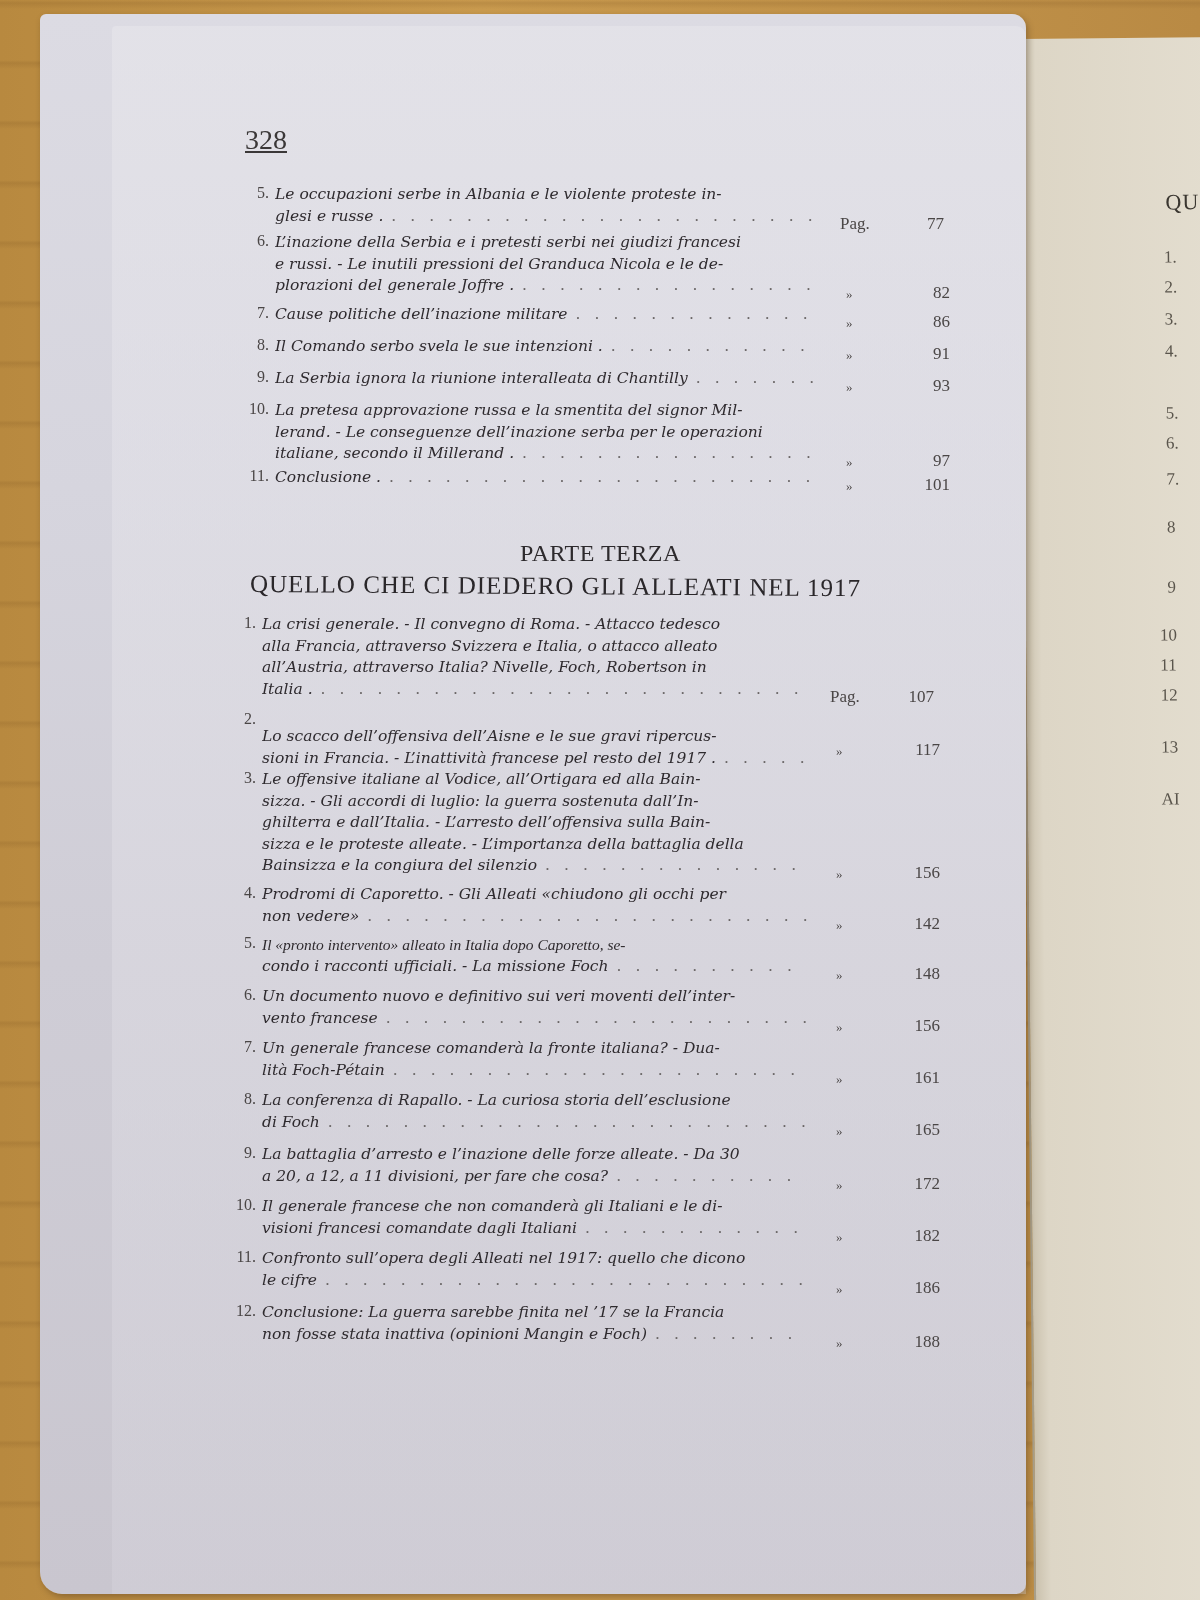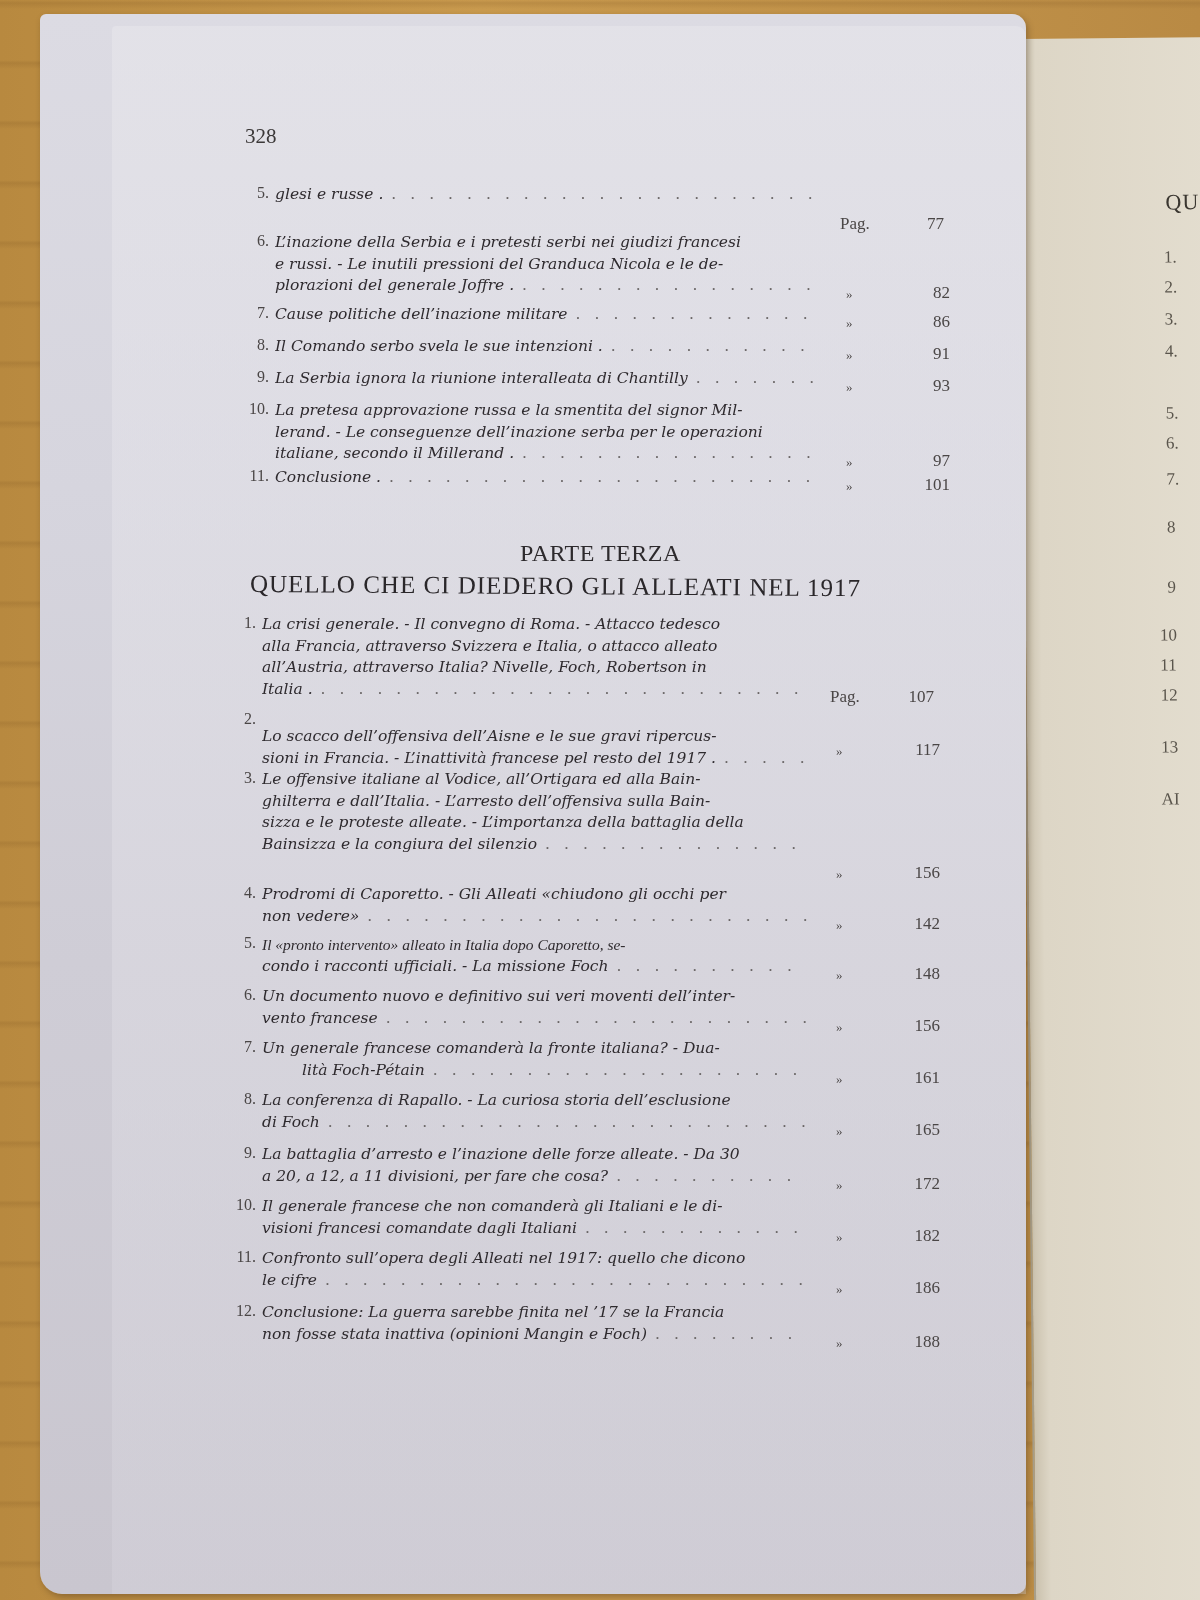--- a/index.html
+++ b/index.html
@@ -33,21 +33,21 @@
   }
   .page-inner-edge {
     position:absolute; left:72px; top:12px; right:0; bottom:0;
     background: linear-gradient(180deg, rgba(232,231,236,0.55), rgba(220,218,226,0.3));
     border-radius: 4px 10px 0 0;
   }
   .text {
     position:absolute; color:#2f2c30;
   }
   .page-number {
-    left:245px; top:124px; font-size:21px; font-family:"Liberation Serif", serif; color:#3b3838;
+    left:245px; top:124px; font-size:28px; font-family:"Liberation Serif", serif; color:#3b3838;text-decoration:underline;
   }
   .toc-entry { position:absolute; width:660px; }
   .toc-entry .num {
     position:absolute; right:calc(100% + 6px); top:0; font-style:normal;
     font-family:"Liberation Serif", serif; font-size:16px; color:#4a4646;
     white-space:nowrap;
   }
   .toc-entry .title {
     font-style:italic; font-family:"DejaVu Serif", serif; font-size:15.5px;
     line-height:21.5px; color:#2e2a2e; text-align:justify;
@@ -94,20 +94,21 @@
 <div class="page">
   <div class="page-inner-edge"></div>
 </div>
 
 <div class="text page-number">328</div>
 
 <div id="toc-root">
     <div class="toc-entry" style="left: 275px; top: 184px; width: 545px;">
       <span class="num">5.</span>
       <div class="title">
+        <div style="white-space: nowrap; overflow: hidden;">Le occupazioni serbe in Albania e le violente proteste in-</div>
         <div style="white-space: nowrap; overflow: hidden; display: flex;">
           <span>glesi e russe .</span>
           <span style="flex: 1 1 0%; overflow: hidden; font-style: normal; color: rgb(106, 102, 102); padding-left: 8px; letter-spacing: 14px;">............................................................</span>
         </div>
       </div>
       <div class="ref" style="left: 565px; top: 29.5px;"><span class="pag" style="display: inline-block; width: 52px;">Pag.</span><span class="pnum">77</span></div>
     </div>
     <div class="toc-entry" style="left: 275px; top: 232px; width: 545px;">
       <span class="num">6.</span>
       <div class="title">
@@ -193,20 +194,21 @@
           <span>sioni in Francia. - L’inattività francese pel resto del 1917 .</span>
           <span style="flex: 1 1 0%; overflow: hidden; font-style: normal; color: rgb(106, 102, 102); padding-left: 8px; letter-spacing: 14px;">............................................................</span>
         </div>
       </div>
       <div class="ref" style="left: 568px; top: 29.5px;"><span class="ditto">»</span><span class="pnum">117</span></div>
     </div>
     <div class="toc-entry" style="left: 262px; top: 769px; width: 545px;">
       <span class="num">3.</span>
       <div class="title">
         <div style="white-space: nowrap; overflow: hidden;">Le offensive italiane al Vodice, all’Ortigara ed alla Bain-</div>
+        <div style="white-space: nowrap; overflow: hidden;">sizza. - Gli accordi di luglio: la guerra sostenuta dall’In-</div>
         <div style="white-space: nowrap; overflow: hidden;">ghilterra e dall’Italia. - L’arresto dell’offensiva sulla Bain-</div>
         <div style="white-space: nowrap; overflow: hidden;">sizza e le proteste alleate. - L’importanza della battaglia della</div>
         <div style="white-space: nowrap; overflow: hidden; display: flex;">
           <span>Bainsizza e la congiura del silenzio</span>
           <span style="flex: 1 1 0%; overflow: hidden; font-style: normal; color: rgb(106, 102, 102); padding-left: 8px; letter-spacing: 14px;">............................................................</span>
         </div>
       </div>
       <div class="ref" style="left: 568px; top: 94px;"><span class="ditto">»</span><span class="pnum">156</span></div>
     </div>
     <div class="toc-entry" style="left: 262px; top: 884px; width: 545px;">
@@ -239,21 +241,21 @@
           <span>vento francese</span>
           <span style="flex: 1 1 0%; overflow: hidden; font-style: normal; color: rgb(106, 102, 102); padding-left: 8px; letter-spacing: 14px;">............................................................</span>
         </div>
       </div>
       <div class="ref" style="left: 568px; top: 29.5px;"><span class="ditto">»</span><span class="pnum">156</span></div>
     </div>
     <div class="toc-entry" style="left: 262px; top: 1038px; width: 545px;">
       <span class="num">7.</span>
       <div class="title">
         <div style="white-space: nowrap; overflow: hidden;">Un generale francese comanderà la fronte italiana? - Dua-</div>
-        <div style="white-space: nowrap; overflow: hidden; display: flex; margin-left: 40px;">
+        <div style="white-space: nowrap; overflow: hidden; display: flex;">
           <span>lità Foch-Pétain</span>
           <span style="flex: 1 1 0%; overflow: hidden; font-style: normal; color: rgb(106, 102, 102); padding-left: 8px; letter-spacing: 14px;">............................................................</span>
         </div>
       </div>
       <div class="ref" style="left: 568px; top: 29.5px;"><span class="ditto">»</span><span class="pnum">161</span></div>
     </div>
     <div class="toc-entry" style="left: 262px; top: 1090px; width: 545px;">
       <span class="num">8.</span>
       <div class="title">
         <div style="white-space: nowrap; overflow: hidden; font-style: italic;">La conferenza di Rapallo. - La curiosa storia dell’esclusione</div>

